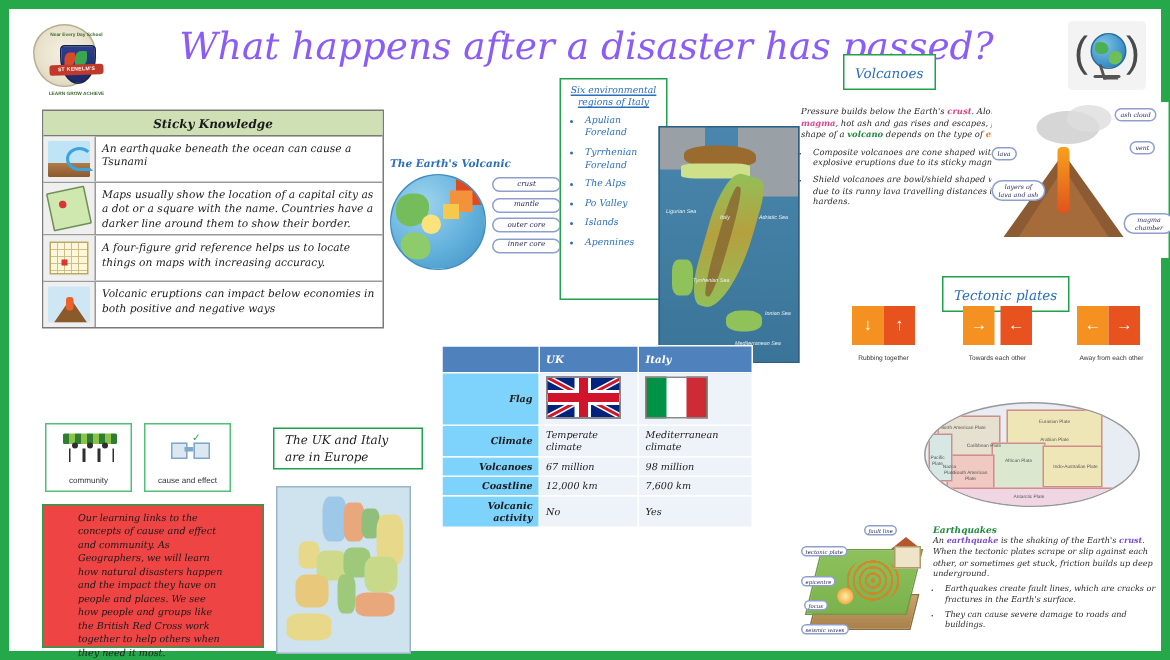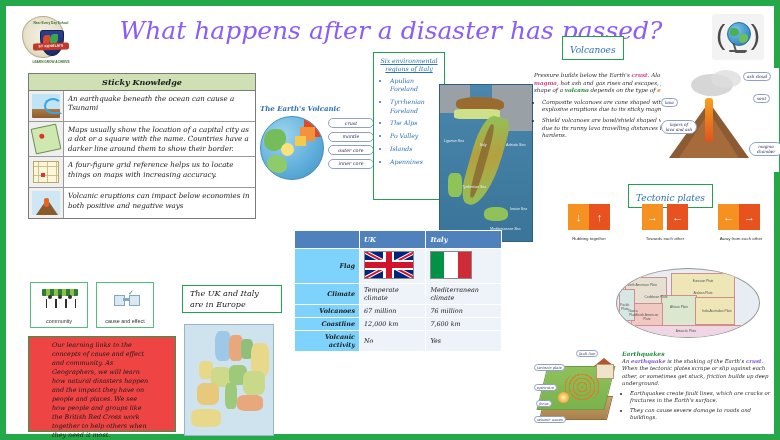--- a/index.html
+++ b/index.html
@@ -600,21 +600,21 @@
         </td>
       </tr>
       <tr class="row-b">
         <th>Climate</th>
         <td>Temperate climate</td>
         <td>Mediterranean climate</td>
       </tr>
       <tr class="row-a">
         <th>Volcanoes</th>
         <td>67 million</td>
-        <td>76 million</td>
+        <td>98 million</td>
       </tr>
       <tr class="row-a">
         <th>Coastline</th>
         <td>12,000 km</td>
         <td>7,600 km</td>
       </tr>
       <tr class="row-b">
         <th>Volcanic activity</th>
         <td>No</td>
         <td>Yes</td>

